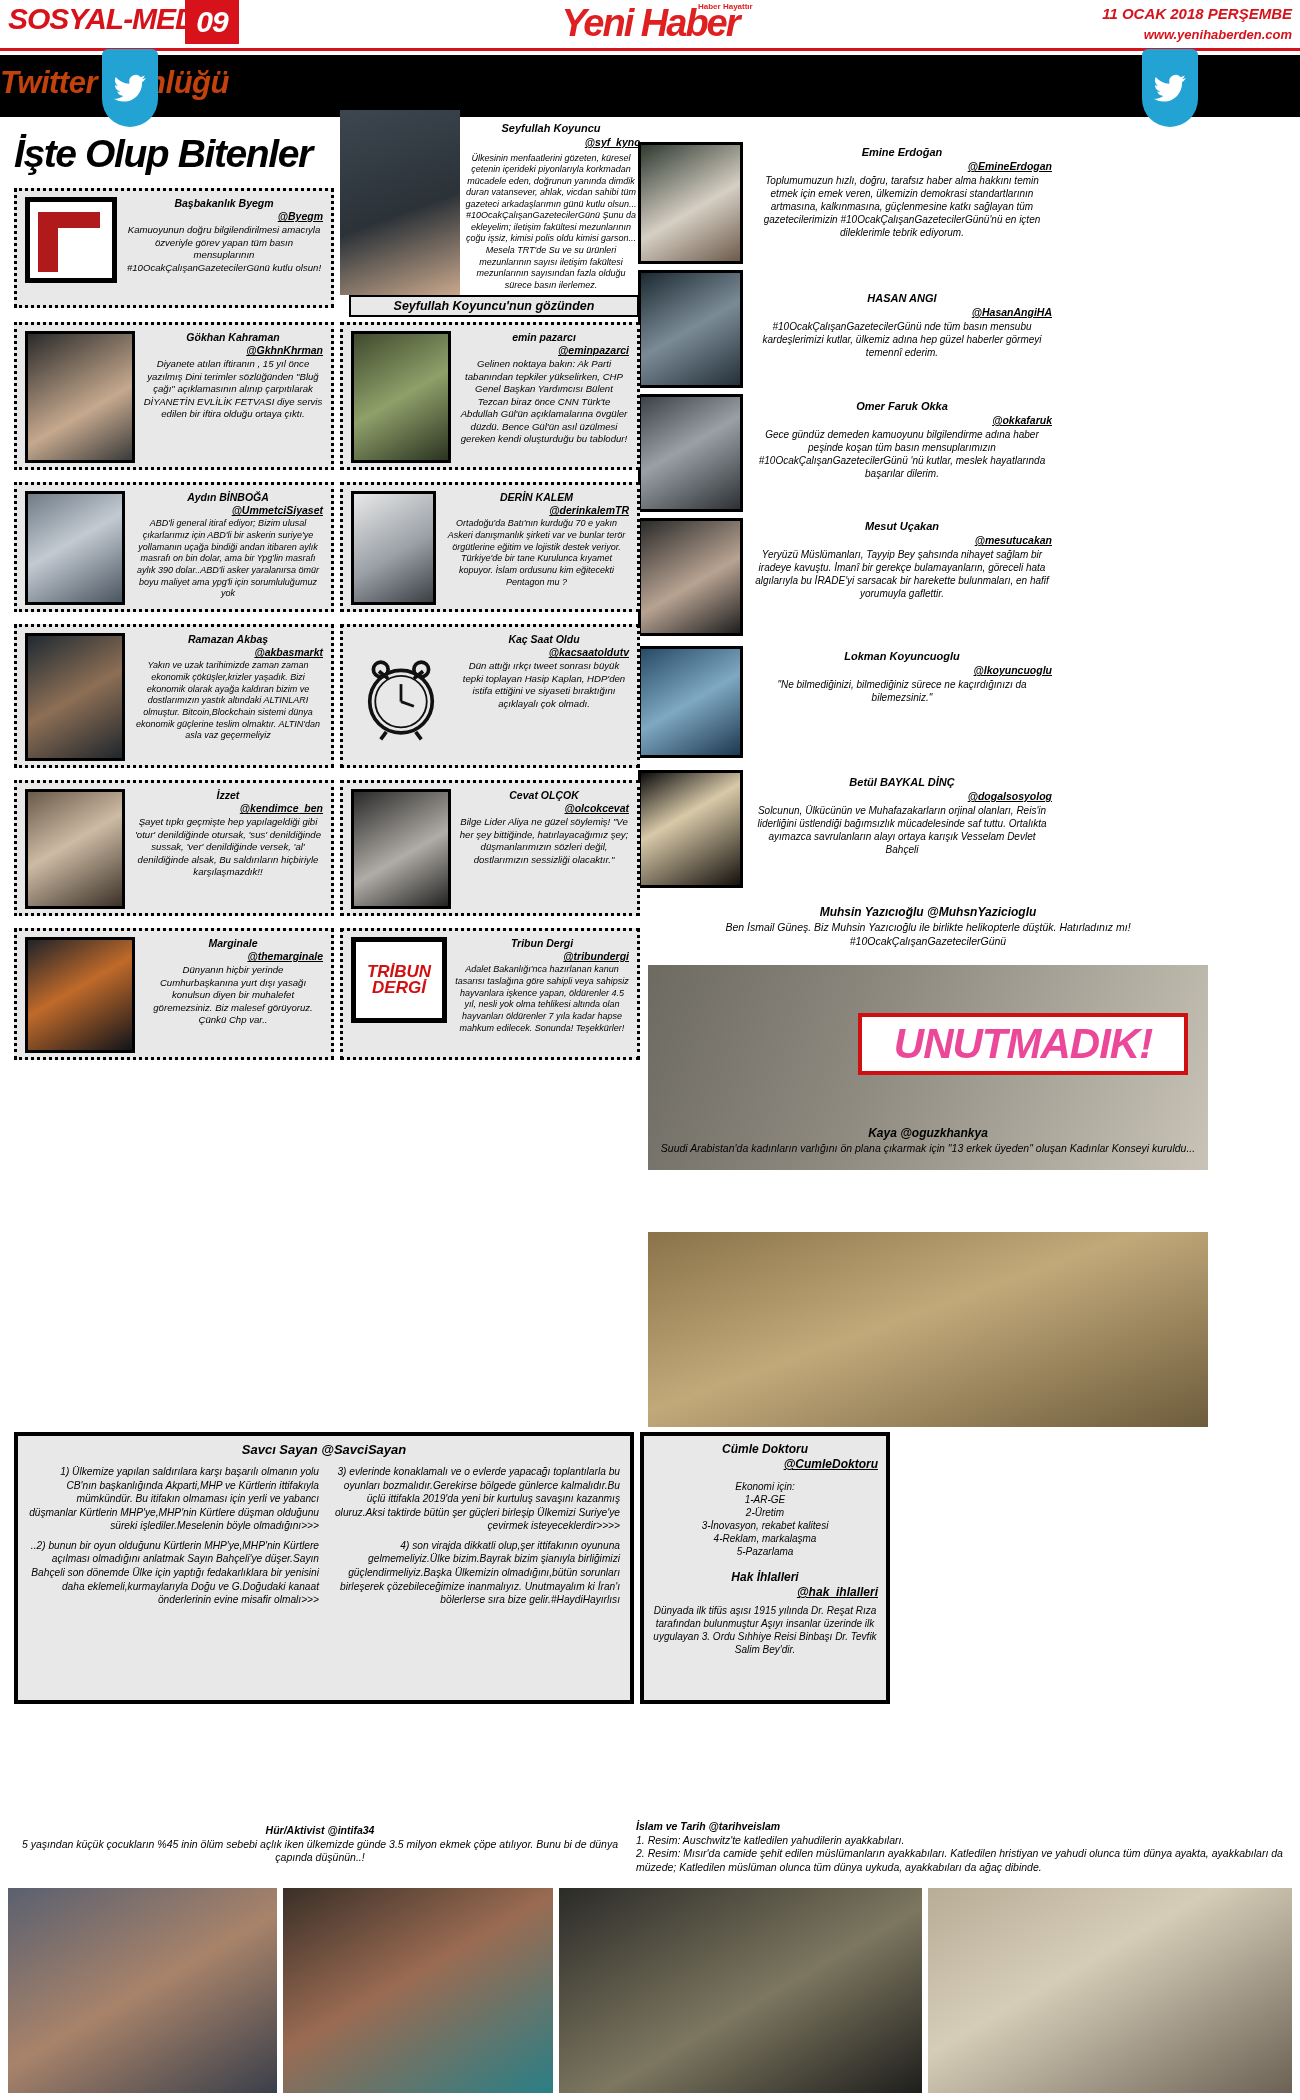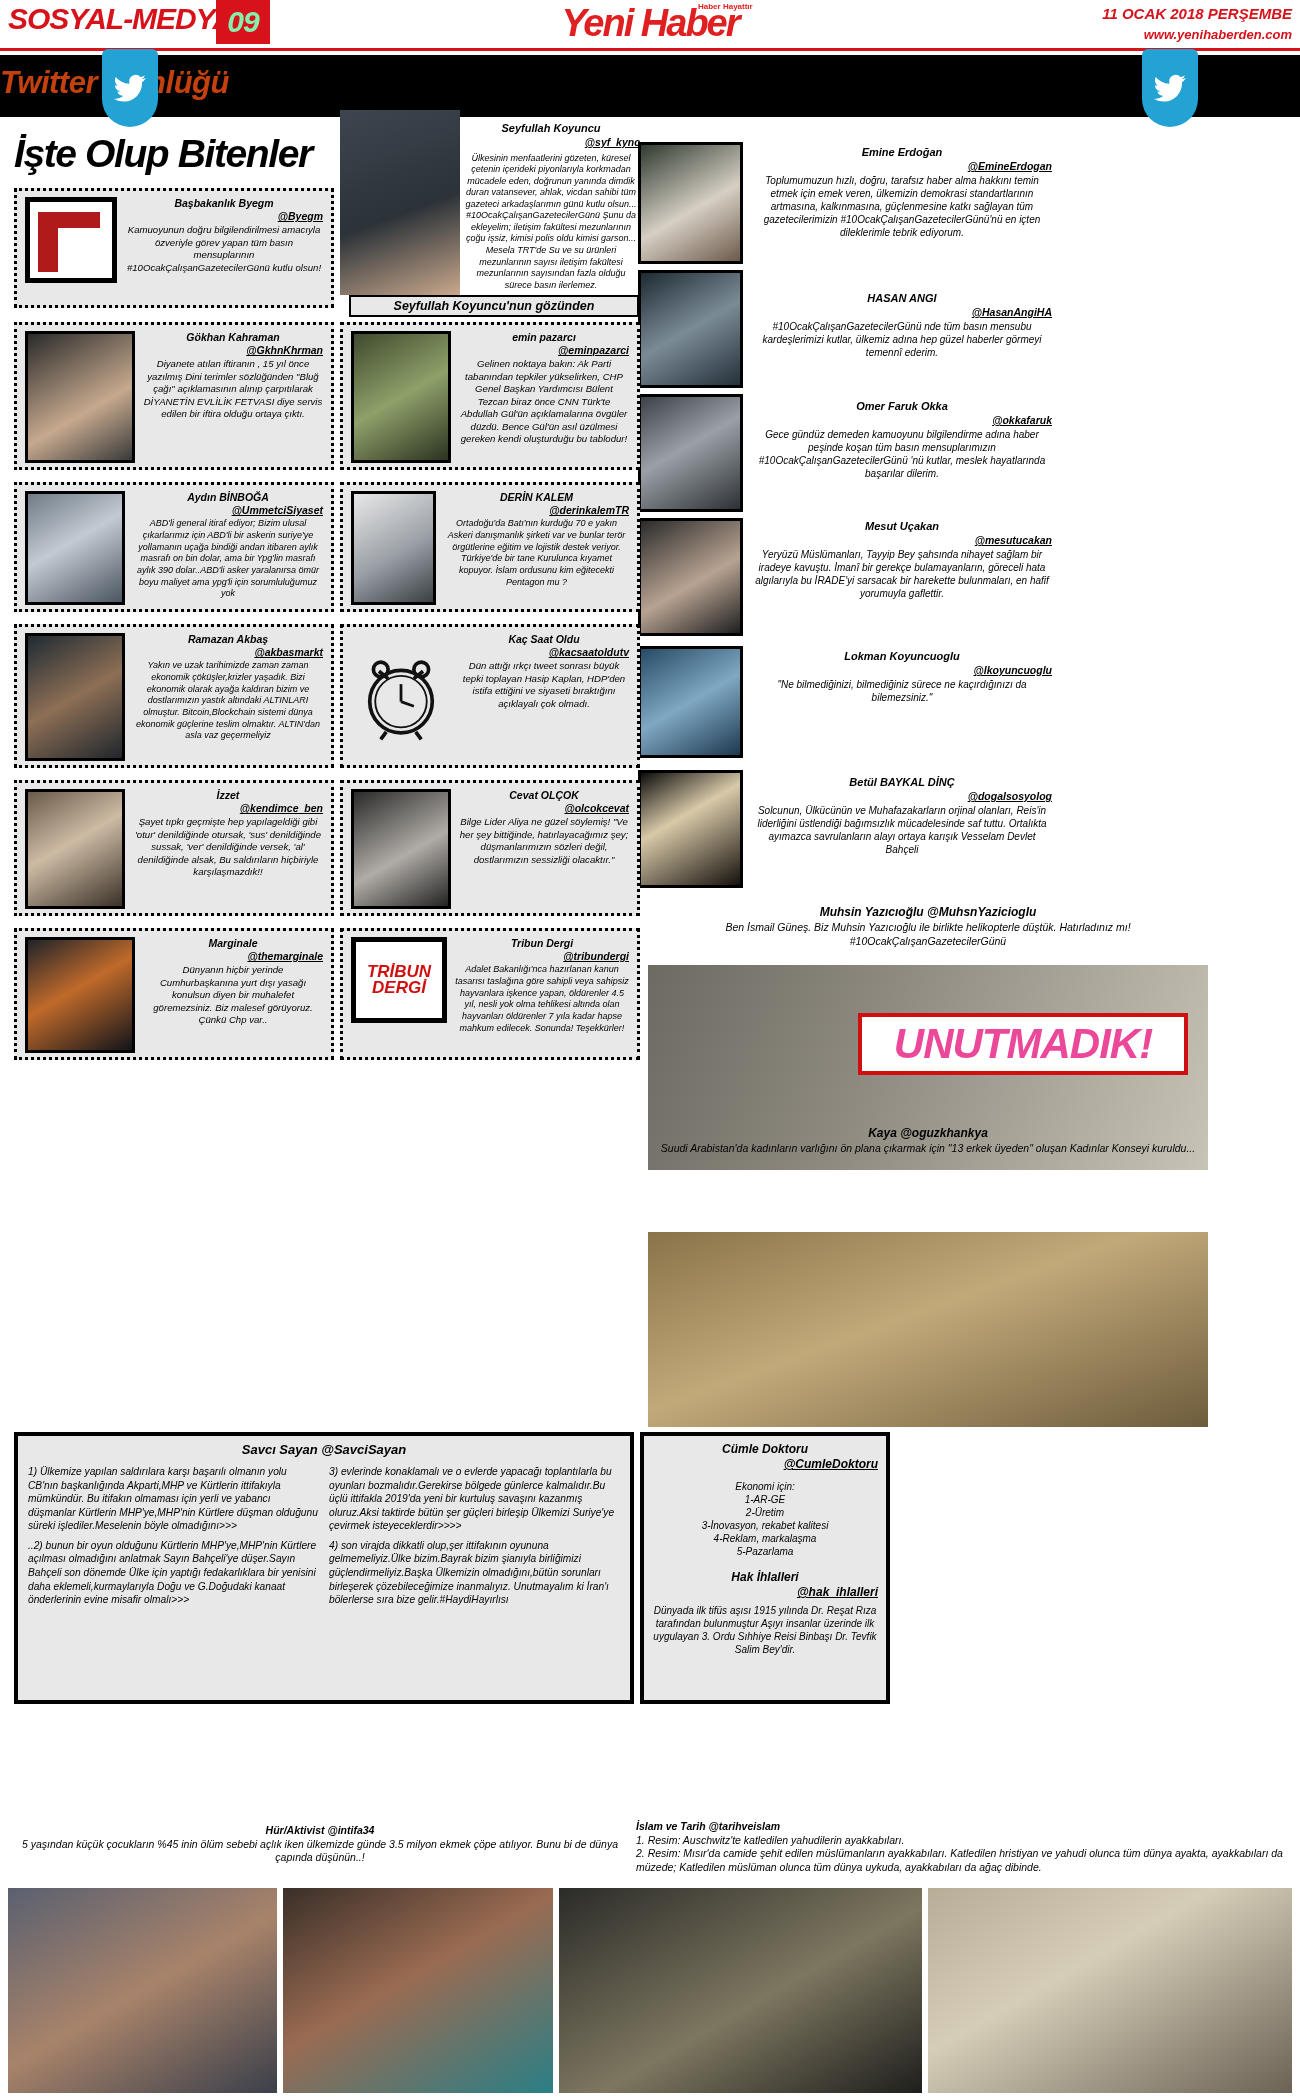--- a/index.html
+++ b/index.html
@@ -13,22 +13,22 @@
   .page{position:relative;width:1300px;height:2100px;}
 
   
   .masthead{position:relative;height:48px;border-bottom:3px solid #d8121b;}
   .mh-section{
     position:absolute;left:8px;top:2px;
     font-size:30px;font-weight:bold;font-style:italic;color:#d8121b;
     letter-spacing:-1px;
   }
   .mh-pagebox{
-    position:absolute;left:216px;top:0px;width:54px;height:44px;
-    background:#d8121b;color:#86efac;font-size:30px;font-weight:bold;font-style:italic;
+    position:absolute;left:185px;top:0px;width:54px;height:44px;
+    background:#d8121b;color:#ffffff;font-size:30px;font-weight:bold;font-style:italic;
     display:flex;align-items:center;justify-content:center;letter-spacing:-1px;
   }
   .mh-logo{
     position:absolute;left:0;right:0;top:2px;text-align:center;
     font-size:38px;font-weight:bold;font-style:italic;color:#e02020;
     letter-spacing:-2px;
   }
   .mh-logo-sub{
     position:absolute;left:50%;margin-left:48px;top:2px;
     font-size:8px;font-weight:bold;color:#e02020;
@@ -91,21 +91,21 @@
   }
 
   
   .blackblock{
     position:absolute;left:14px;top:1432px;width:620px;height:272px;
     background:#000;padding:4px;box-sizing:border-box;
   }
   .blackblock-inner{background:#e8e8e8;width:100%;height:100%;position:relative;}
   .bb-title{text-align:center;font-size:13px;font-weight:bold;font-style:italic;padding-top:6px;}
   .bb-cols{display:flex;gap:10px;padding:8px 10px 0 10px;}
-  .bb-col{flex:1;font-size:10.2px;font-style:italic;text-align:left;line-height:1.33;}
+  .bb-col{flex:1;font-size:10.2px;font-style:italic;text-align:right;line-height:1.33;}
 
   .rightblock{
     position:absolute;left:642px;top:1432px;width:250px;height:272px;
     background:#000;padding:4px;box-sizing:border-box;
   }
   .rb-inner{background:#e8e8e8;width:100%;height:100%;padding:6px 8px;box-sizing:border-box;}
 
   .unut{
     position:absolute;left:900px;top:1178px;width:386px;height:250px;
     background:#3a4a55;border:none;overflow:hidden;

